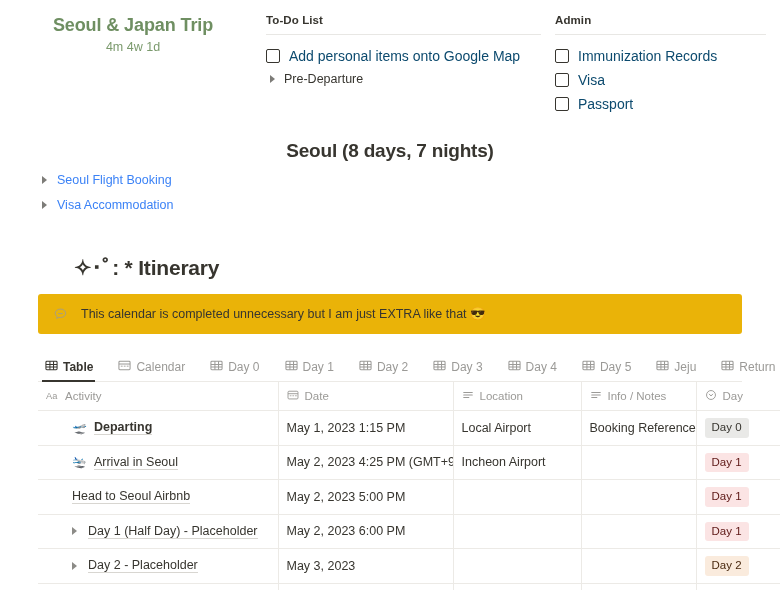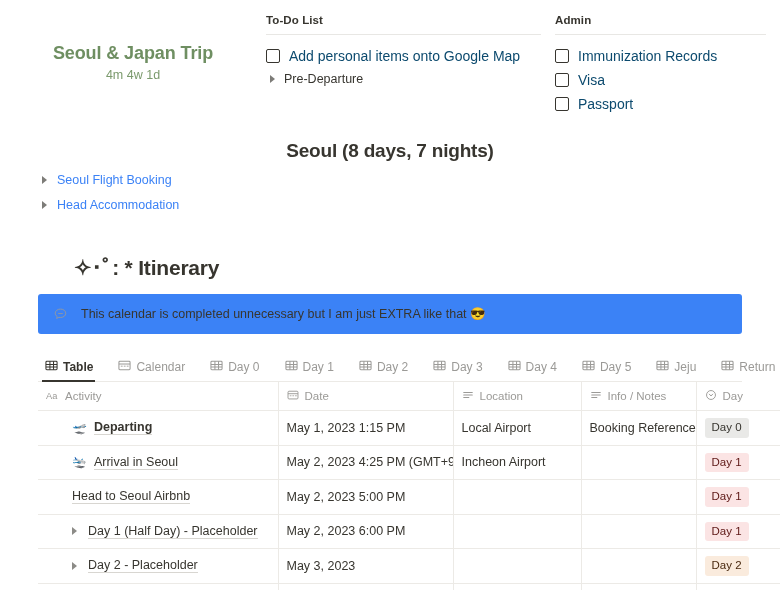--- a/index.html
+++ b/index.html
@@ -15,21 +15,21 @@
 
   
   .top-region {
     display: flex;
     align-items: flex-start;
     padding: 0;
     height: 120px;
   }
   .col-title {
     width: 266px;
-    padding-top: 42px;
+    padding-top: 14px;
     text-align: center;
   }
   .trip-title {
     font-size: 18px;
     font-weight: bold;
     color: #6f8f62;
     line-height: 1.25;
     letter-spacing: -0.1px;
   }
   .trip-duration {
@@ -128,21 +128,21 @@
     color: #37352f;
     margin-top: 44px;
     letter-spacing: -0.2px;
     margin-left: 36px;
   }
 
   
   .callout {
     margin-top: 14px;
     margin-right: 0;
-    background: #3b82f6;
+    background: #eab308;
     border-radius: 3px;
     display: flex;
     align-items: center;
     gap: 12px;
     padding: 11px 14px;
     height: 40px;
   }
   .callout-icon {
     width: 17px; height: 17px;
     flex: none;
@@ -307,21 +307,21 @@
 
 <div class="section-wrap">
   <div class="section-h2">Seoul (8 days, 7 nights)</div>
 
   <div class="toggle-line">
     <div class="tri"></div>
     <span class="tl">Seoul Flight Booking</span>
   </div>
   <div class="toggle-line">
     <div class="tri"></div>
-    <span class="tl">Head Accommodation</span>
+    <span class="tl">Visa Accommodation</span>
   </div>
 
   <div class="section-h1">✧･ﾟ: * Itinerary</div>
 
   <div class="callout">
     <span class="callout-icon">
       <svg width="15" height="15" viewBox="0 0 16 16" fill="none">
         <path d="M8 2.2c-3.2 0-5.6 2-5.6 4.5 0 1.4.8 2.6 2 3.4l-.5 2.1 2.3-1.2c.6.1 1.2.2 1.8.2 3.2 0 5.6-2 5.6-4.5S11.2 2.2 8 2.2z" stroke="#9b9a97" stroke-width="0.9" fill="none"></path>
         <path d="M6 7h4" stroke="#9b9a97" stroke-width="0.9" stroke-linecap="round"></path>
       </svg>

